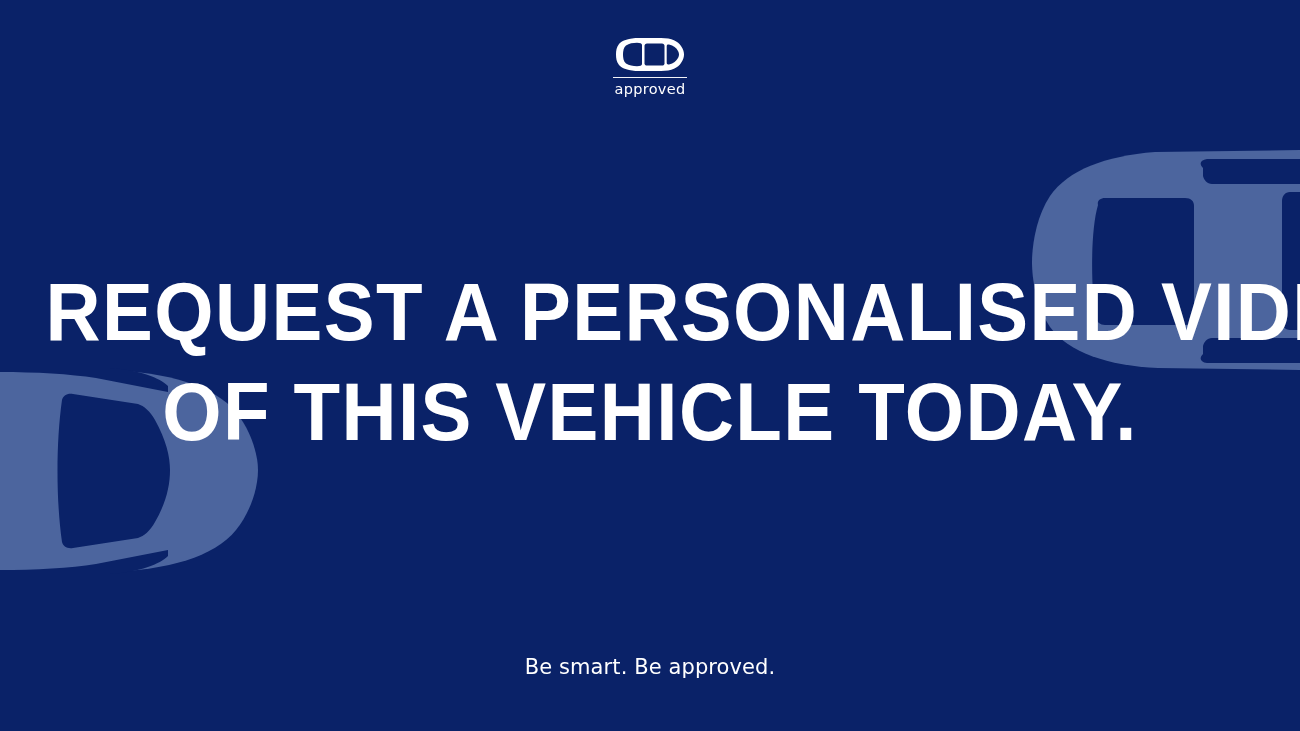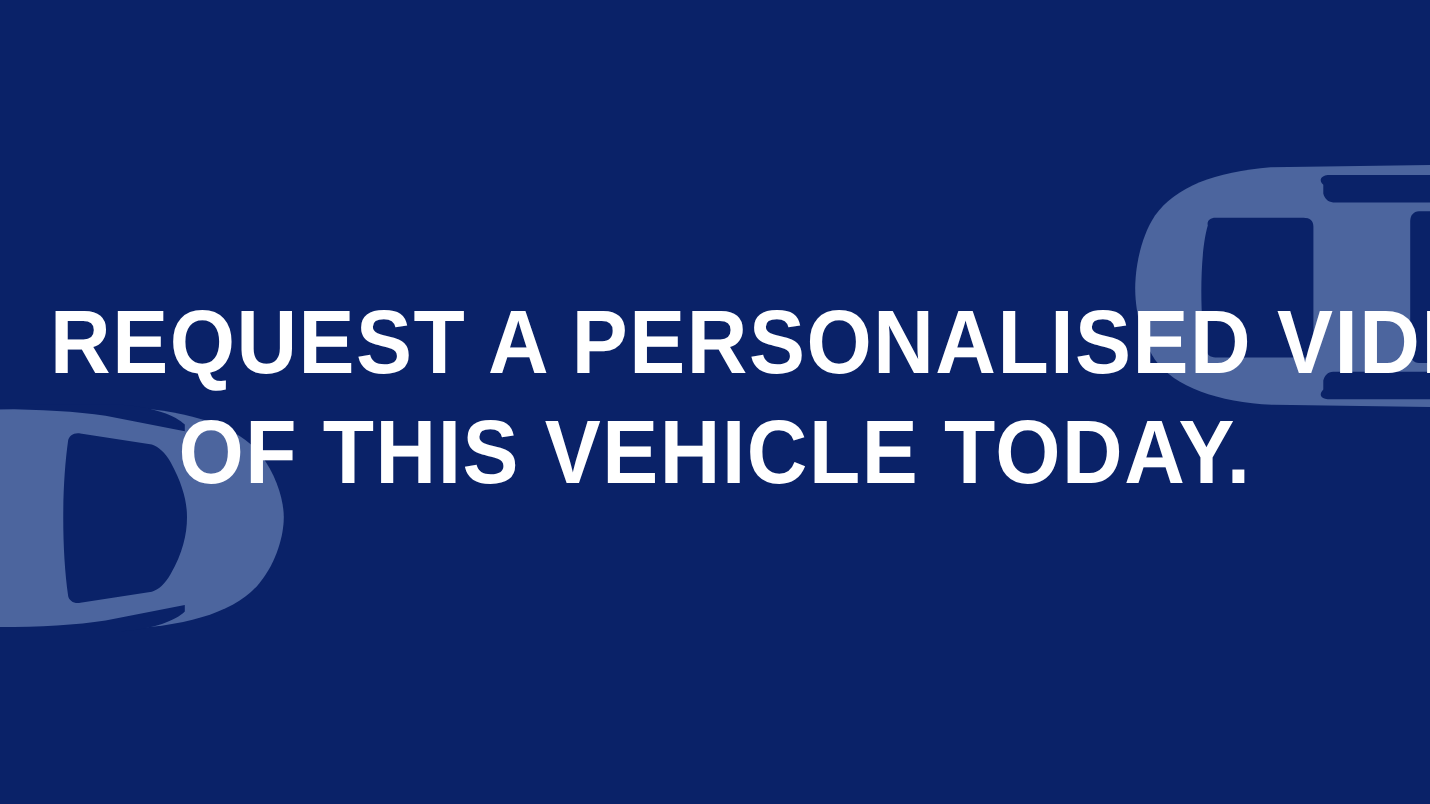--- a/index.html
+++ b/index.html
@@ -176,20 +176,67 @@
                C70 374, 36 372, 0 372 Z" fill="#0A2268"></path>
 
       <path d="M0 574 L110 574
                C140 572, 160 564, 168 556
                L168 550
                L96 564
                C70 568, 36 570, 0 570 Z" fill="#0A2268"></path>
     </g>
   </svg>
 
+  <div id="logo-block">
+    <svg id="logo-mark" viewBox="0 0 70 37" xmlns="http://www.w3.org/2000/svg" aria-hidden="true">
+
+      <path d="M24 2
+               C14 2, 7 4.5, 4 8
+               C1.5 11, 1 15, 1 18.5
+               C1 22, 1.5 26, 4 29
+               C7 32.5, 14 35, 24 35
+               L46 35
+               C57 35, 63 31.5, 66 27
+               C68.5 23.5, 69 20.5, 69 18.5
+               C69 16.5, 68.5 13.5, 66 10
+               C63 5.5, 57 2, 46 2
+               Z" fill="#ffffff"></path>
+
+      <path d="M11 9.5
+               C14 7.5, 18 6.8, 22 6.8
+               C25 6.8, 27 7.5, 27 9
+               L27 28
+               C27 29.5, 25 30.2, 22 30.2
+               C18 30.2, 14 29.5, 11 27.5
+               C8.5 25.5, 8 22, 8 18.5
+               C8 15, 8.5 11.5, 11 9.5 Z" fill="#0A2268"></path>
+
+      <path d="M32 7.4
+               L47 7.4
+               C48.5 7.4, 49.5 8.3, 49.5 9.8
+               L49.5 27.2
+               C49.5 28.7, 48.5 29.6, 47 29.6
+               L32 29.6
+               C30.5 29.6, 29.5 28.7, 29.5 27.2
+               L29.5 9.8
+               C29.5 8.3, 30.5 7.4, 32 7.4 Z" fill="#0A2268"></path>
+
+      <path d="M54 8.6
+               C58.5 9.6, 61.5 12, 63 15
+               C63.8 16.6, 64 17.8, 64 18.5
+               C64 19.2, 63.8 20.4, 63 22
+               C61.5 25, 58.5 27.4, 54 28.4
+               C52.5 28.7, 51.7 28.2, 51.7 26.8
+               L51.7 10.2
+               C51.7 8.8, 52.5 8.3, 54 8.6 Z" fill="#0A2268"></path>
+    </svg>
+    <div id="logo-rule"></div>
+    <div id="logo-wordmark">approved</div>
+  </div>
 
   <div id="headline">
     <span class="headline-line">REQUEST A PERSONALISED VIDEO</span>
     <span class="headline-line">OF THIS VEHICLE TODAY.</span>
   </div>
 
+  <div id="tagline">Be smart. Be approved.</div>
 
 </div>
 
 </body></html>

